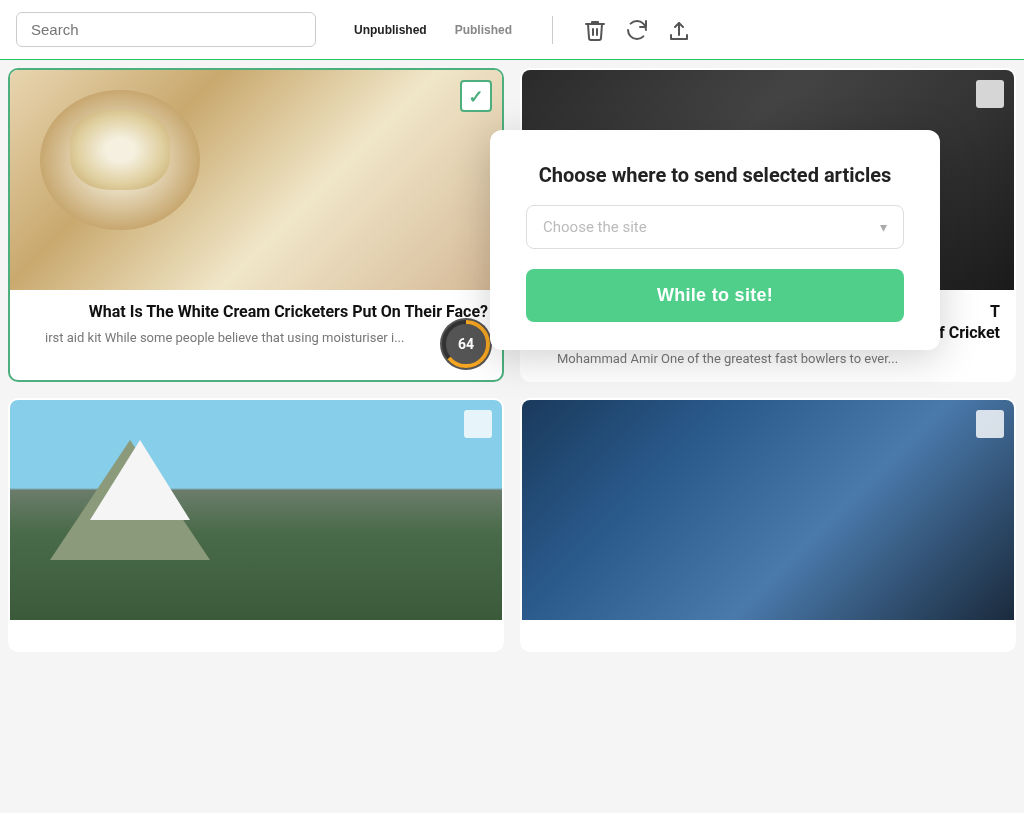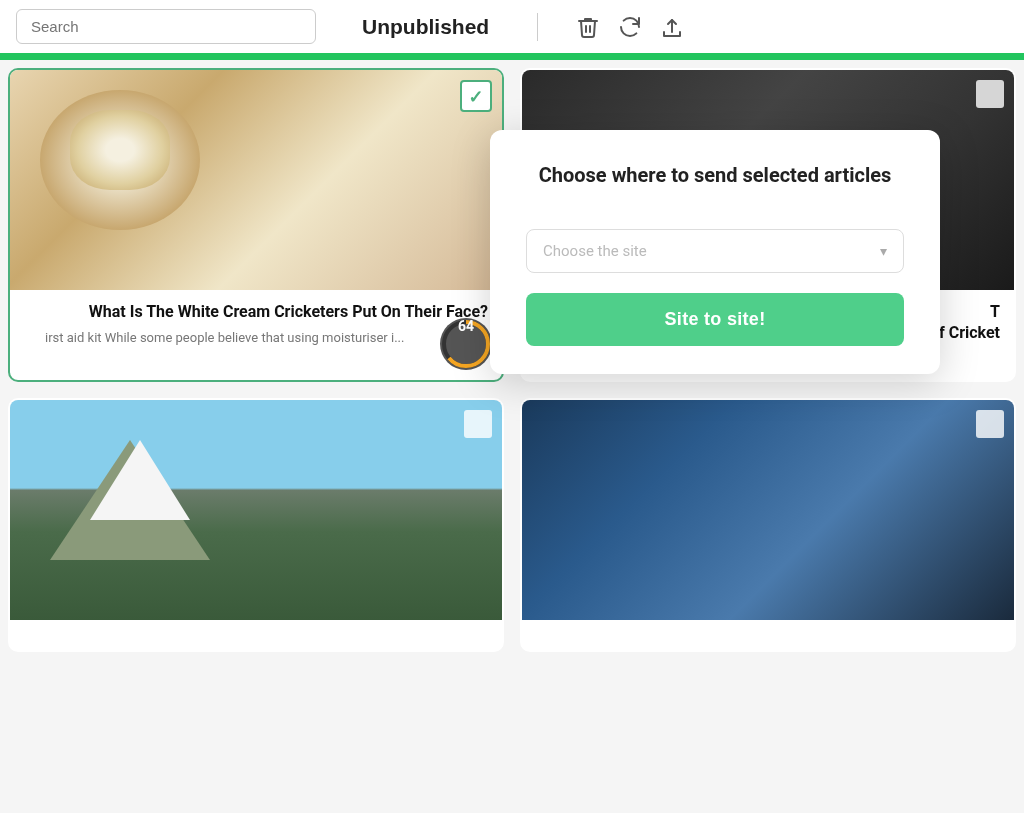--- a/index.html
+++ b/index.html
@@ -11,22 +11,22 @@
       overflow: hidden;
       position: relative;
     }
 
     
     .top-bar {
       background: #fff;
       padding: 10px 16px;
       display: flex;
       align-items: center;
-      gap: 24px;
-      border-bottom: 7px solid #22c55e;
+      gap: 16px;
+      border-bottom: 1px solid #22c55e;
       height: 60px;
     }
 
     .search-input {
       border: 1px solid #ccc;
       border-radius: 6px;
       padding: 8px 14px;
       font-size: 15px;
       color: #999;
       width: 300px;
@@ -34,21 +34,21 @@
     }
 
     .tabs-group {
       display: flex;
       align-items: center;
       gap: 0;
       margin-left: 8px;
     }
 
     .tab {
-      font-size: 21px;
+      font-size: 12px;
       font-weight: 600;
       padding: 6px 14px;
       cursor: pointer;
       color: #888;
       border: none;
       background: none;
     }
     .tab.active {
       color: #222;
     }
@@ -191,21 +191,21 @@
 
     .score-badge {
       position: absolute;
       bottom: 10px;
       right: 10px;
       width: 52px;
       height: 52px;
       border-radius: 50%;
       background: #555;
       display: flex;
-      align-items: flex-start;
+      align-items: center;
       justify-content: center;
       z-index: 2;
     }
     .score-ring {
       position: absolute;
       top: 0; left: 0;
       width: 52px; height: 52px;
     }
     .score-number {
       font-size: 14px;
@@ -250,21 +250,21 @@
       box-shadow: 0 8px 40px rgba(0,0,0,0.18);
       padding: 32px 36px 28px;
       z-index: 101;
     }
 
     .popup-title {
       font-size: 20px;
       font-weight: 700;
       color: #222;
       text-align: center;
-      margin-bottom: 40px;
+      margin-bottom: 16px;
       line-height: 1.35;
     }
 
     .popup-label {
       font-size: 14px;
       color: #999;
       margin-bottom: 8px;
     }
 
     .site-select {
@@ -300,20 +300,21 @@
     }
   </style>
 </head>
 <body>
 
 <div class="top-bar">
   <input class="search-input" type="text" placeholder="Search" style="">
 
   <div class="tabs-group">
     <button class="tab active">Unpublished</button>
+    <button class="tab">Published</button>
   </div>
 
   <div class="divider-v"></div>
 
   <div class="toolbar-icons">
     <button class="toolbar-icon-btn">
       <svg width="24" height="24" viewBox="0 0 24 24" fill="none" stroke="#555" stroke-width="2" stroke-linecap="round" stroke-linejoin="round">
         <polyline points="3 6 5 6 21 6"></polyline>
         <path d="M19 6l-1 14a2 2 0 01-2 2H8a2 2 0 01-2-2L5 6"></path>
         <path d="M10 11v6"></path>
@@ -391,15 +392,15 @@
 <div class="popup-overlay">
   <div class="popup">
     <div class="popup-title">Choose where to send selected articles</div>
 
 
     <div class="site-select">
       <span>Choose the site</span>
       <span class="chevron">▾</span>
     </div>
 
-    <button class="send-btn">Site to site!</button>
+    <button class="send-btn">While to site!</button>
   </div>
 </div>
 
 </body></html>

